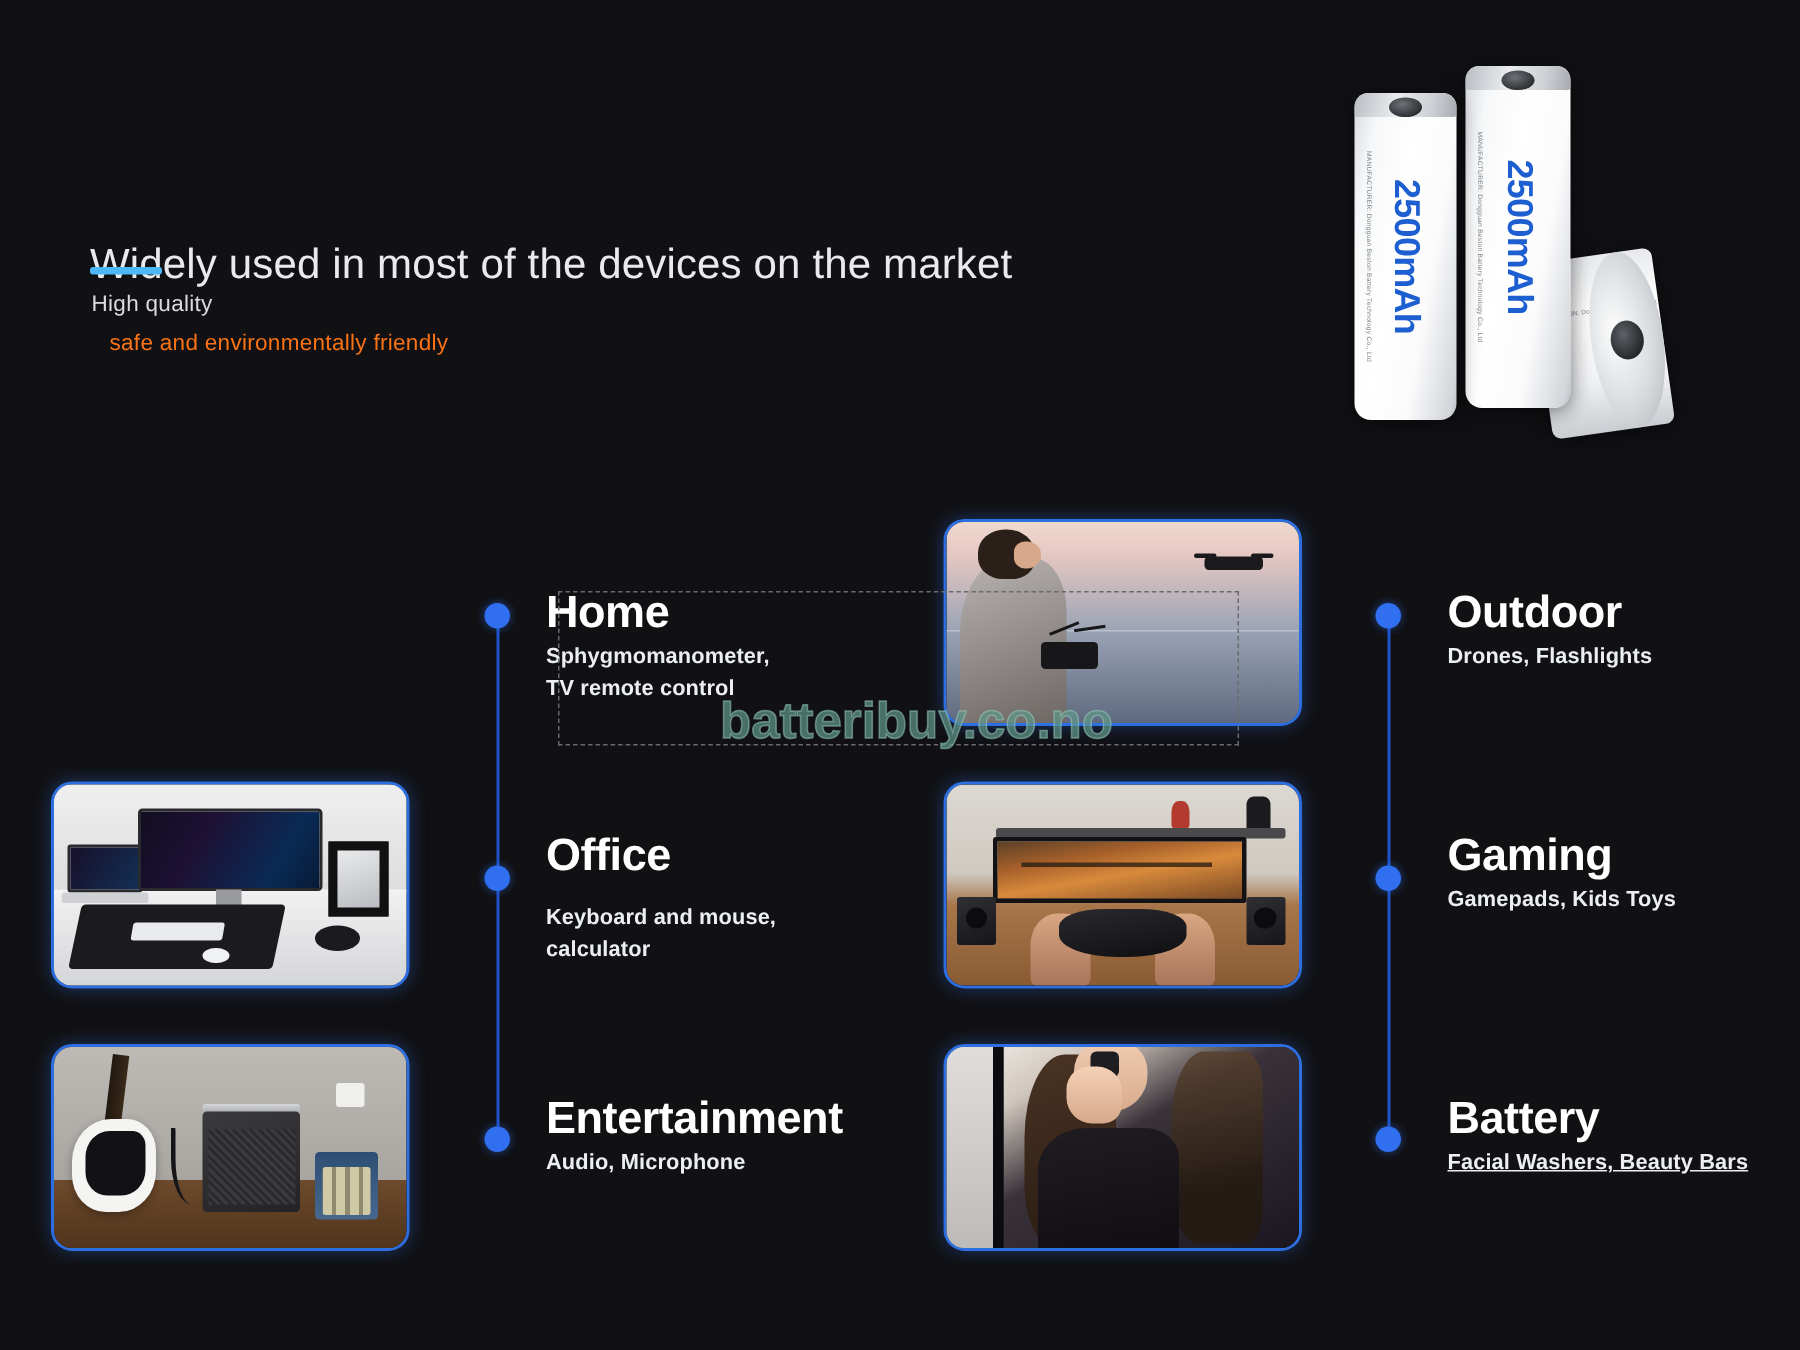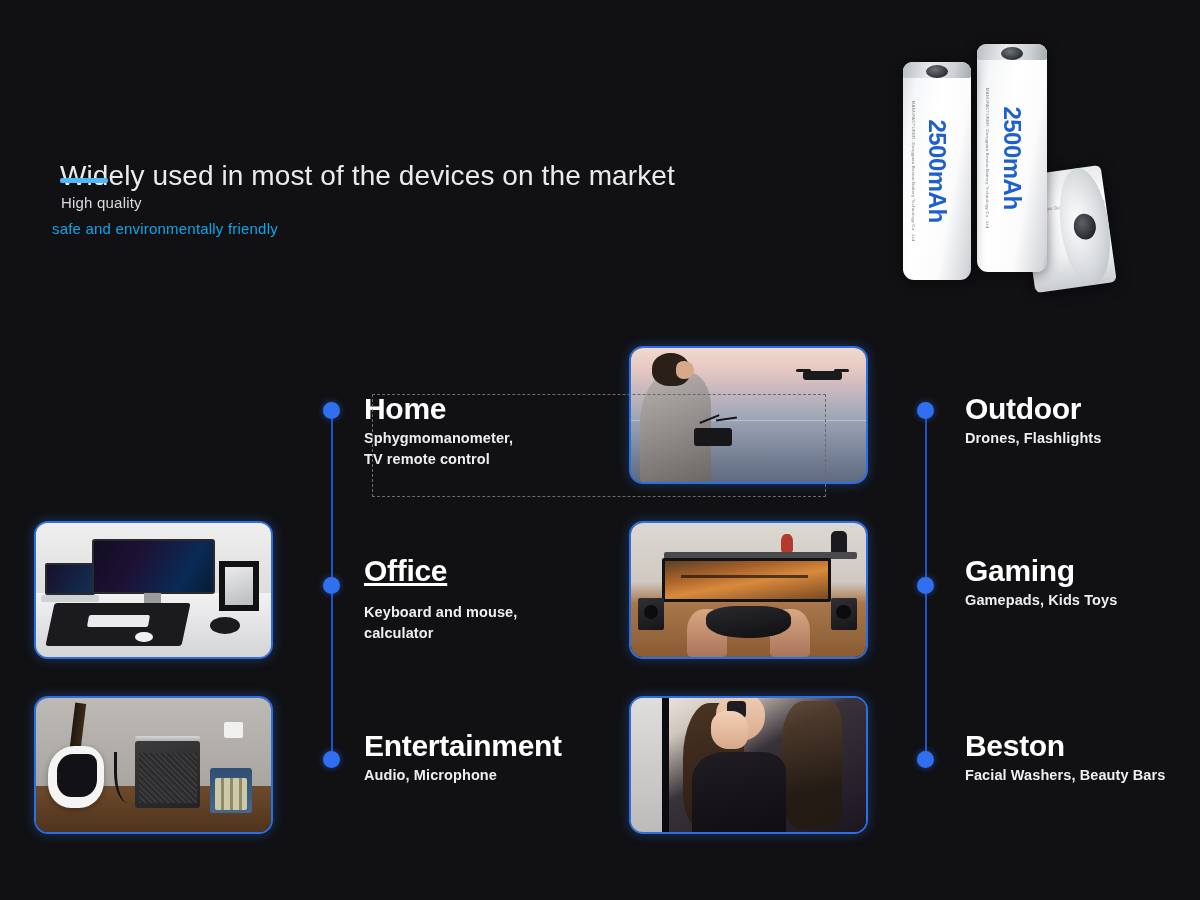--- a/index.html
+++ b/index.html
@@ -28,22 +28,22 @@
   }
   .hdr-rule {
     position:absolute; left:60px; top:178px;
     width:48px; height:5px; background:#4cb8f5; border-radius:2px;
   }
   .hdr-note1 {
     position:absolute; left:61px; top:194px;
     font-size:15px; color:#d9dcdf; letter-spacing:.2px; white-space:nowrap;
   }
   .hdr-note2 {
-    position:absolute; left:52px; top:220px;
-    font-size:15px; color:#0ea5e9; letter-spacing:.2px; white-space:nowrap;
+    position:absolute; left:73px; top:220px;
+    font-size:15px; color:#f97316; letter-spacing:.2px; white-space:nowrap;
   }
 
   
   .batteries { position:absolute; left:895px; top:22px; width:215px; height:270px; }
   .batt {
     position:absolute;
     background:linear-gradient(100deg,#d8dadd 0%,#f6f7f8 16%,#ffffff 42%,#fbfbfc 68%,#d2d5d9 95%,#b9bcc1 100%);
     border-radius:9px 9px 11px 11px;
     box-shadow:0 2px 14px rgba(0,0,0,.55);
     overflow:hidden;
@@ -335,21 +335,21 @@
 
   <div class="axis" style="left:331px; top:410px; height:350px;"></div>
   <div class="dot" style="left:323px; top:402px;"></div>
   <div class="dot" style="left:323px; top:577px;"></div>
   <div class="dot" style="left:323px; top:751px;"></div>
 
   <div class="cat-title" style="left:364px; top:392px;">Home</div>
   <div class="cat-desc" style="left:364px; top:428px;">Sphygmomanometer,
 TV remote control</div>
 
-  <div class="cat-title" style="left:364px; top:554px;text-decoration:underline;">Office</div>
+  <div class="cat-title" style="left:364px; top:554px;">Office</div>
   <div class="cat-desc" style="left:364px; top:602px;">Keyboard and mouse,
 calculator</div>
 
   <div class="cat-title" style="left:364px; top:729px;">Entertainment</div>
   <div class="cat-desc" style="left:364px; top:765px;">Audio, Microphone</div>
 
   <div class="photo" style="left:629px; top:346px; width:239px; height:138px;">
     <div class="inner sc dr">
       <div class="sea"></div>
         <div class="hrz"></div>
@@ -395,18 +395,19 @@
   <div class="dot" style="left:917px; top:402px;"></div>
   <div class="dot" style="left:917px; top:577px;"></div>
   <div class="dot" style="left:917px; top:751px;"></div>
 
   <div class="cat-title" style="left:965px; top:392px;">Outdoor</div>
   <div class="cat-desc" style="left:965px; top:428px;">Drones, Flashlights</div>
 
   <div class="cat-title" style="left:965px; top:554px;">Gaming</div>
   <div class="cat-desc" style="left:965px; top:590px;">Gamepads, Kids Toys</div>
 
-  <div class="cat-title" style="left:965px; top:729px;">Beston</div>
-  <div class="cat-desc" style="left:965px; top:765px;">Facial Washers, Beauty Bars</div>
+  <div class="cat-title" style="left:965px; top:729px;">Battery</div>
+  <div class="cat-desc" style="left:965px; top:765px;text-decoration:underline;">Facial Washers, Beauty Bars</div>
 
   <div class="dash-box"></div>
+  <div class="wm-site">batteribuy.co.no</div>
 
 </div>
 
 </body></html>

